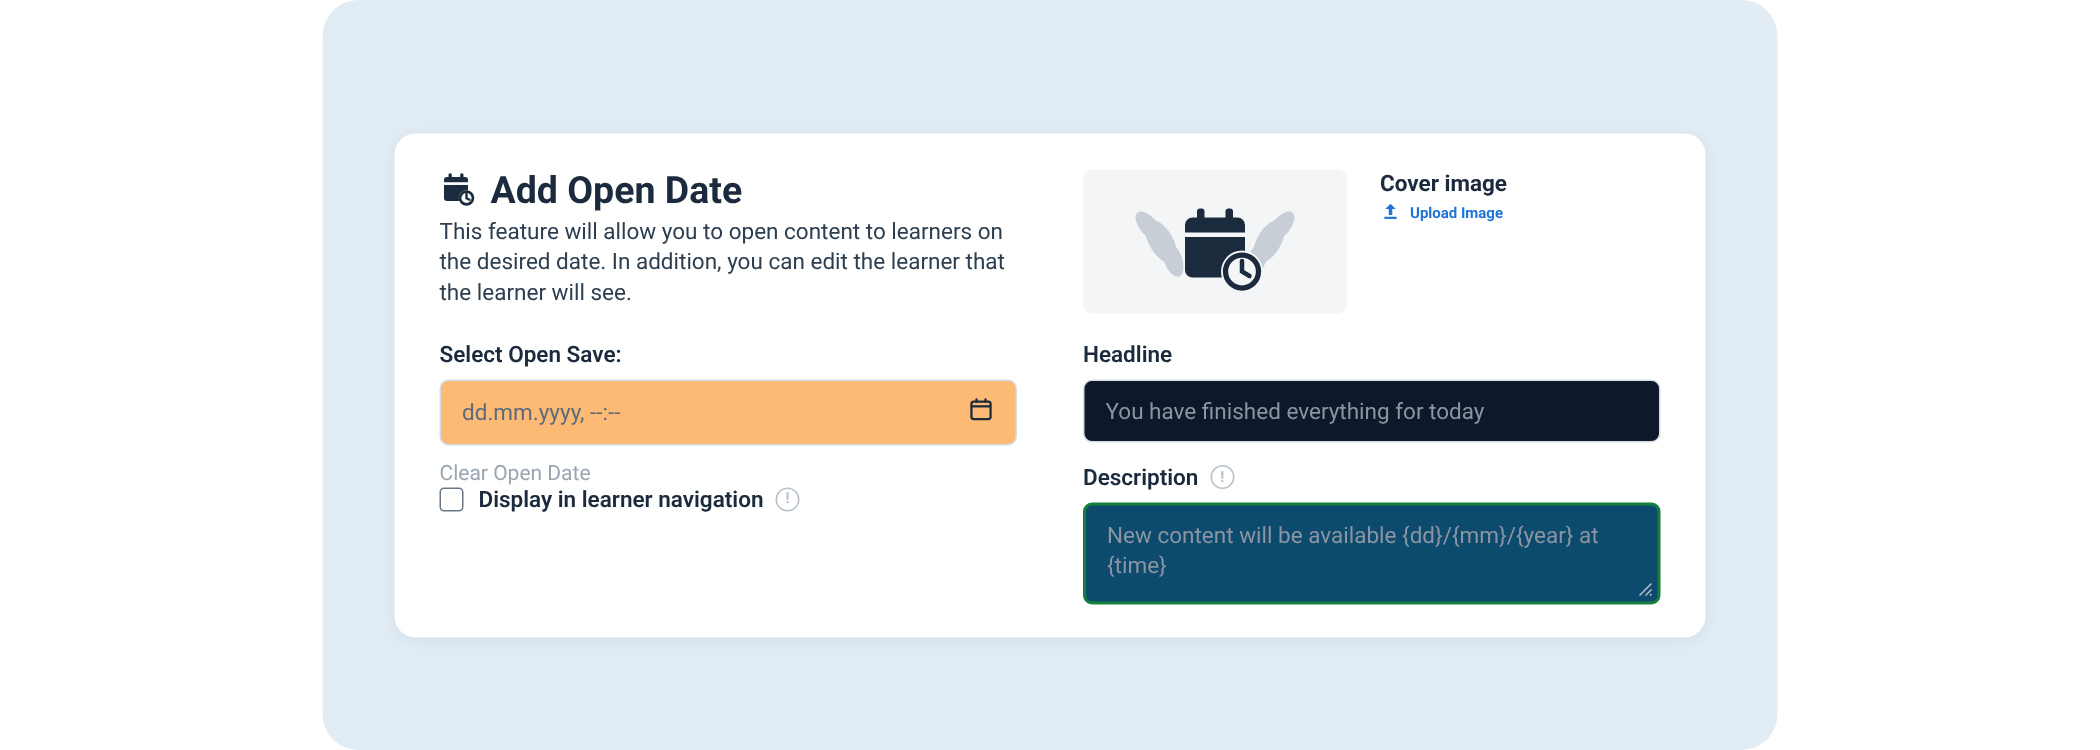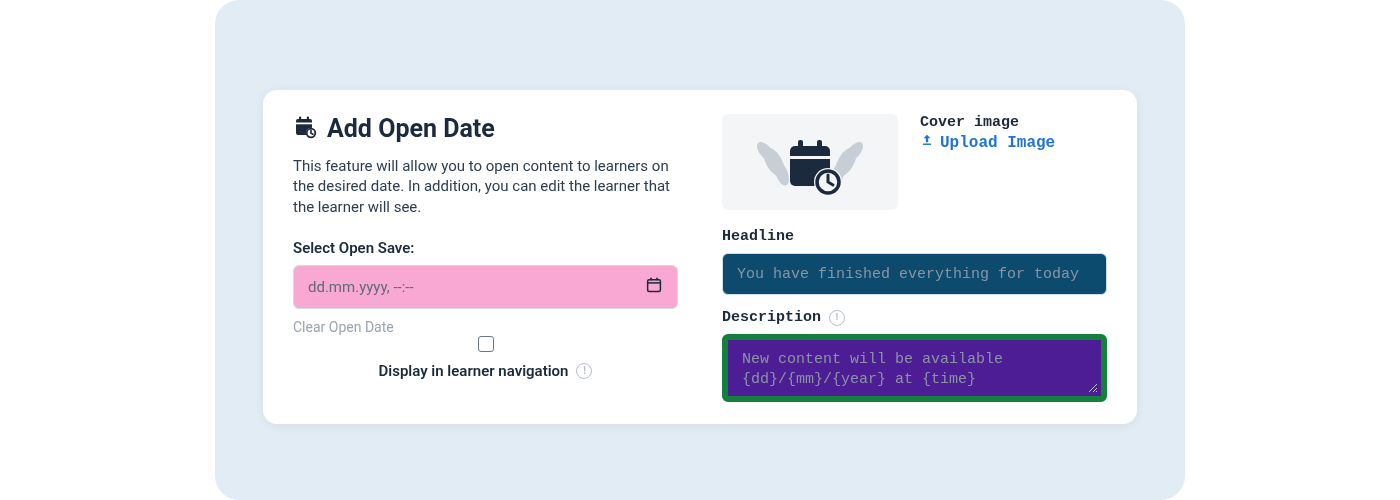--- a/index.html
+++ b/index.html
@@ -29,26 +29,26 @@
       border-radius: 14px;
       padding: 24px 30px 22px 30px;
       box-shadow: 0 2px 12px rgba(0,0,0,0.06);
     }
     .columns {
       display: flex;
       gap: 44px;
       align-items: flex-start;
     }
     .col-left { flex: 1; }
-    .col-right { flex: 1; font-family: Liberation Mono, monospace; }
+    .col-right { flex: 1; }
     .title-row {
       display: flex;
       align-items: center;
       gap: 10px;
-      margin-bottom: 12px;
+      margin-bottom: 1px;
     }
     .title-row svg { flex: 0 0 auto; }
     .title {
       font-size: 25px;
       font-weight: 700;
       color: #1b2a3c;
       line-height: 1.2;
     }
     .subtitle {
       font-size: 15px;
@@ -63,40 +63,39 @@
       margin-bottom: 8px;
       display: flex;
       align-items: center;
       gap: 8px;
     }
     .date-input {
       width: 100%;
       height: 44px;
       border: 1px solid #d3dde6;
       border-radius: 6px;
-      background: #f9a8d4;
+      background: #fdba74;
       display: flex;
       align-items: center;
       justify-content: space-between;
       padding: 0 14px;
       color: #5d6b7a;
       font-size: 15px;
       margin-bottom: 8px;
     }
     .clear-link {
       font-size: 14px;
       color: #9aa5b1;
       cursor: pointer;
       display: inline-block;
     }
     .checkbox-row {
       display: flex;
       align-items: center;
       gap: 10px;
-      flex-direction: column;
     }
     .checkbox {
       width: 16px;
       height: 16px;
       border: 1.5px solid #6b7785;
       border-radius: 3px;
       background: #fff;
       cursor: pointer;
     }
     .checkbox-label {
@@ -145,43 +144,43 @@
       font-size: 14px;
       color: #9aa5b1;
       line-height: 1.3;
       margin-bottom: 16px;
     }
     .upload-link {
       display: inline-flex;
       align-items: center;
       gap: 6px;
       color: #1f74d6;
-      font-size: 16px;
+      font-size: 10px;
       font-weight: 700;
       cursor: pointer;
     }
     .text-input {
       width: 100%;
       height: 42px;
       border: 1px solid #d3dde6;
       border-radius: 6px;
-      background: #0c4a6e;
+      background: #0f172a;
       display: flex;
       align-items: center;
       padding: 0 14px;
       color: #8a95a1;
       font-size: 15px;
       margin-bottom: 14px;
     }
     .textarea {
       width: 100%;
       height: 68px;
-      border: 6px solid #15803d;
-      border-radius: 6px;
-      background: #4c1d95;
+      border: 2px solid #15803d;
+      border-radius: 6px;
+      background: #0c4a6e;
       padding: 10px 14px;
       color: #8a95a1;
       font-size: 15px;
       line-height: 1.35;
       position: relative;
       resize: none;
     }
     .resize-handle {
       position: absolute;
       right: 3px; bottom: 3px;

